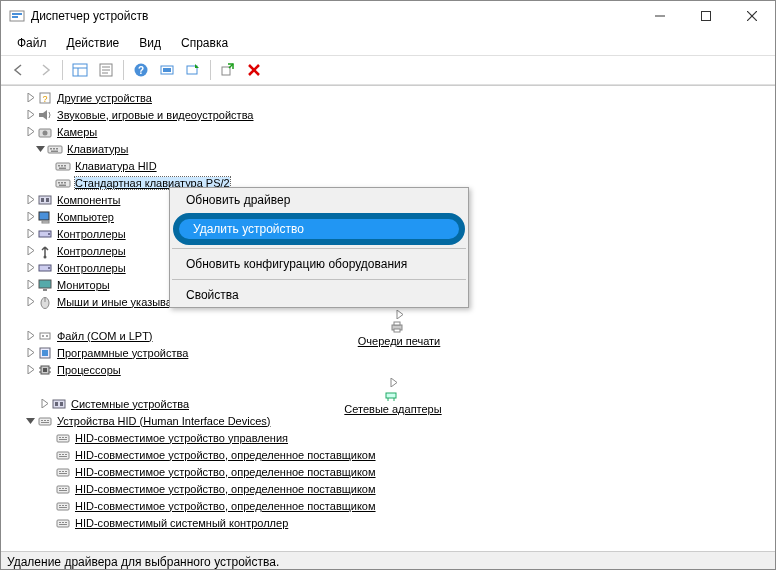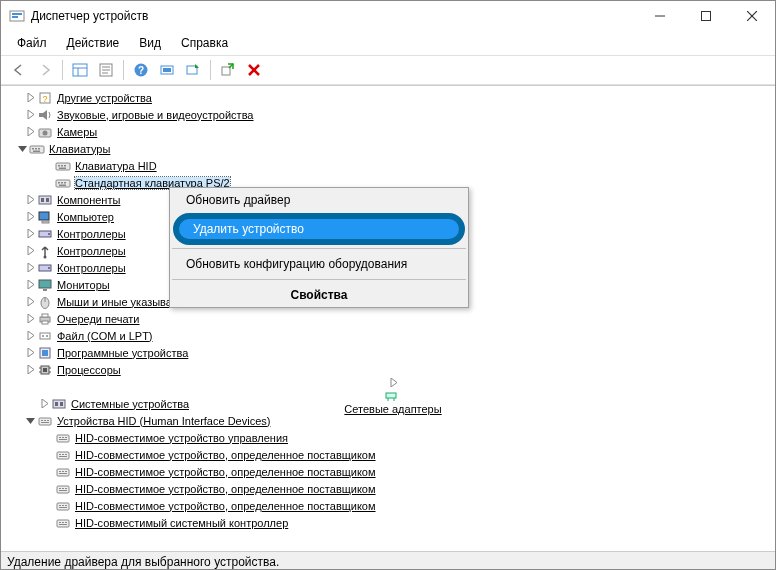--- a/index.html
+++ b/index.html
@@ -98,21 +98,21 @@
 .ctx-item.highlighted {
   background: #2196f3;
   color: #fff;
   border: 6px solid #0369a1;
   border-radius: 16px;
   margin: 1px 3px;
   padding: 3px 14px;
   font-weight: normal;
 }
 .ctx-sep { height: 1px; background: #c0c0c0; margin: 3px 2px; }
-.ctx-item.bold { font-weight: bold; text-align: center; }
+.ctx-item.bold { font-weight: normal; }
 .statusbar {
   height: 18px;
   padding: 3px 6px;
   font-size: 12px;
   border-top: 1px solid #ccc;
   background: #f0f0f0;
 }
 
 .tree-container::-webkit-scrollbar { width: 17px; }
 .tree-container::-webkit-scrollbar-track { background: #f0f0f0; }
@@ -266,21 +266,21 @@
           <span class="tree-icon">
             <svg width="16" height="16">
               <rect x="2" y="5" width="12" height="8" rx="1" fill="#ddd" stroke="#888"></rect>
               <circle cx="8" cy="9" r="2.5" fill="#888"></circle>
             </svg>
           </span>
           <span class="tree-label">Камеры</span>
         </div>
       </div>
       <div class="tree-node">
-        <div class="tree-row" style="padding-left: 14px;">
+        <div class="tree-row" style="padding-left: 32px;">
           <span class="tree-toggle">
             <svg width="9" height="9">
               <path d="M0 2 L9 2 L4.5 8 Z" fill="#555"></path>
             </svg>
           </span>
           <span class="tree-icon">
             <svg width="16" height="16">
               <rect x="1" y="5" width="14" height="7" rx="1" fill="#e8e8e8" stroke="#888"></rect>
               <rect x="3" y="7" width="2" height="1.5" fill="#888"></rect>
               <rect x="6" y="7" width="2" height="1.5" fill="#888"></rect>
@@ -430,21 +430,21 @@
           <span class="tree-icon">
             <svg width="16" height="16">
               <ellipse cx="8" cy="9" rx="4" ry="5.5" fill="#ddd" stroke="#888"></ellipse>
               <line x1="8" y1="3.5" x2="8" y2="8" stroke="#888"></line>
             </svg>
           </span>
           <span class="tree-label">Мыши и иные указывающие устройства</span>
         </div>
       </div>
       <div class="tree-node">
-        <div class="tree-row" style="padding-left: 22px;">
+        <div class="tree-row" style="padding-left: 22px; flex-direction: column;">
           <span class="tree-toggle">
             <svg width="9" height="9">
               <path d="M2 0 L8 4.5 L2 9 Z" fill="none" stroke="#888"></path>
             </svg>
           </span>
           <span class="tree-icon">
             <svg width="16" height="16">
               <rect x="3" y="6" width="10" height="5" fill="#ccc" stroke="#888"></rect>
               <rect x="5" y="3" width="6" height="3" fill="#fff" stroke="#888"></rect>
               <rect x="5" y="10" width="6" height="3" fill="#fff" stroke="#888"></rect>

